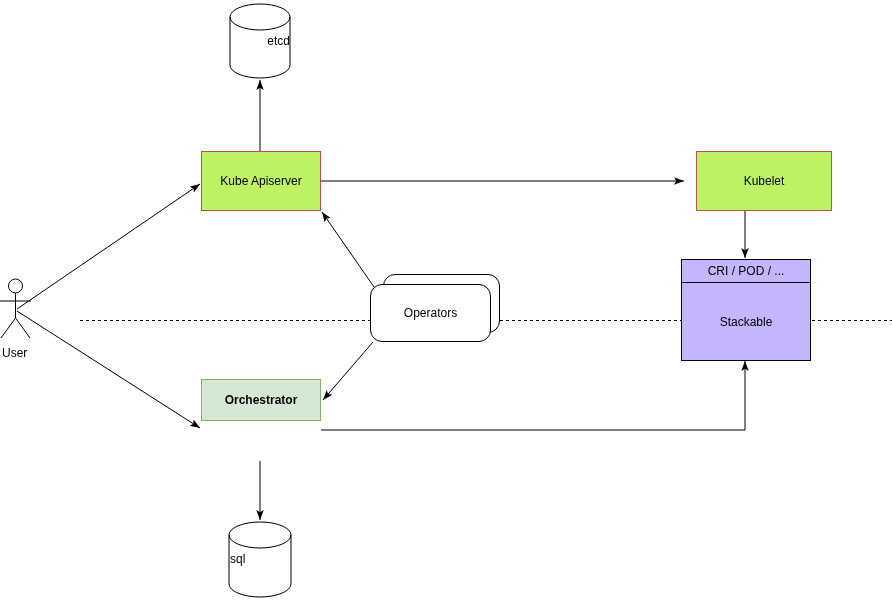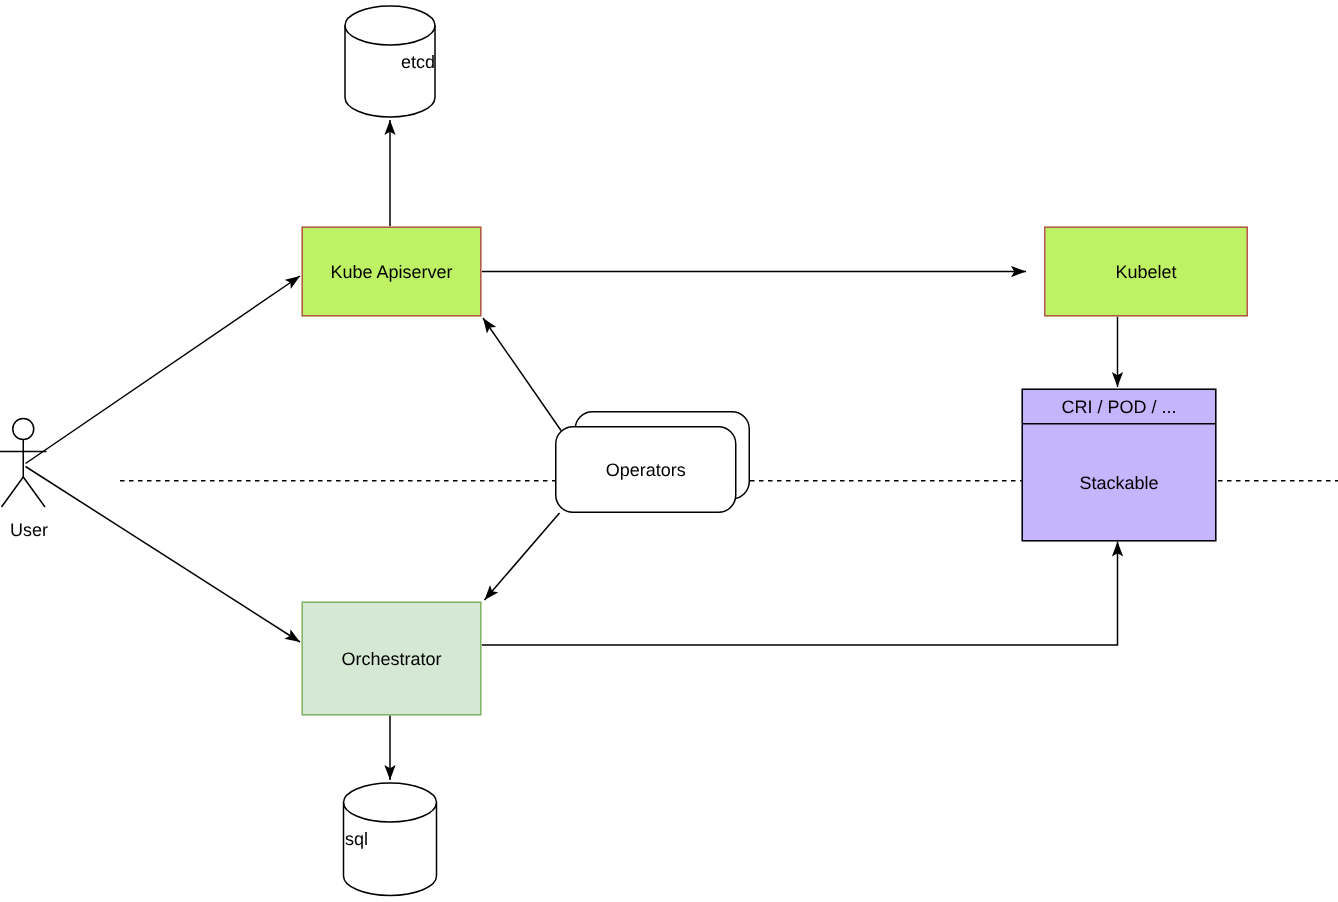--- a/index.html
+++ b/index.html
@@ -77,37 +77,37 @@
     </g>
 
     <g>
       <path d="M229,535 A31,13 0 0 1 291,535 L291,584 A31,13 0 0 1 229,584 Z" fill="#ffffff"></path>
       <path d="M229,535 A31,13 0 0 0 291,535"></path>
     </g>
   </svg>
 
   <div class="freelabel" style="left:230px;top:34px;width:60px;text-align:right;">etcd</div>
   <div class="freelabel" style="left:230px;top:552px;width:60px;text-align:left;">sql</div>
-  <div class="freelabel" style="left:2px;top:346px;width:30px;text-align:right;">User</div>
+  <div class="freelabel" style="left:2px;top:346px;width:30px;text-align:left;">User</div>
 
   <div class="node box-red" style="left:201px;top:151px;width:120px;height:60px;">
     <span>Kube Apiserver</span>
   </div>
 
   <div class="node box-red" style="left:685px;top:151px;width:136px;height:60px;margin-left:11px;">
     <span>Kubelet</span>
   </div>
 
   <div class="node box-plain rounded" style="left:383px;top:274px;width:117px;height:59px;"></div>
   <div class="node box-plain rounded" style="left:370px;top:284px;width:121px;height:58px;">
     <span>Operators</span>
   </div>
 
   <div class="stack" style="left:681px;top:259px;width:130px;height:102px;">
     <div class="row header">CRI / POD / ...</div>
     <div class="row footer">Stackable</div>
   </div>
 
-  <div class="node box-green" style="left:201px;top:401px;width:120px;height:76px;">
+  <div class="node box-green" style="left:201px;top:379px;width:120px;height:42px;font-weight:bold;">
     <span>Orchestrator</span>
   </div>
 
 </div>
 
 </body></html>

